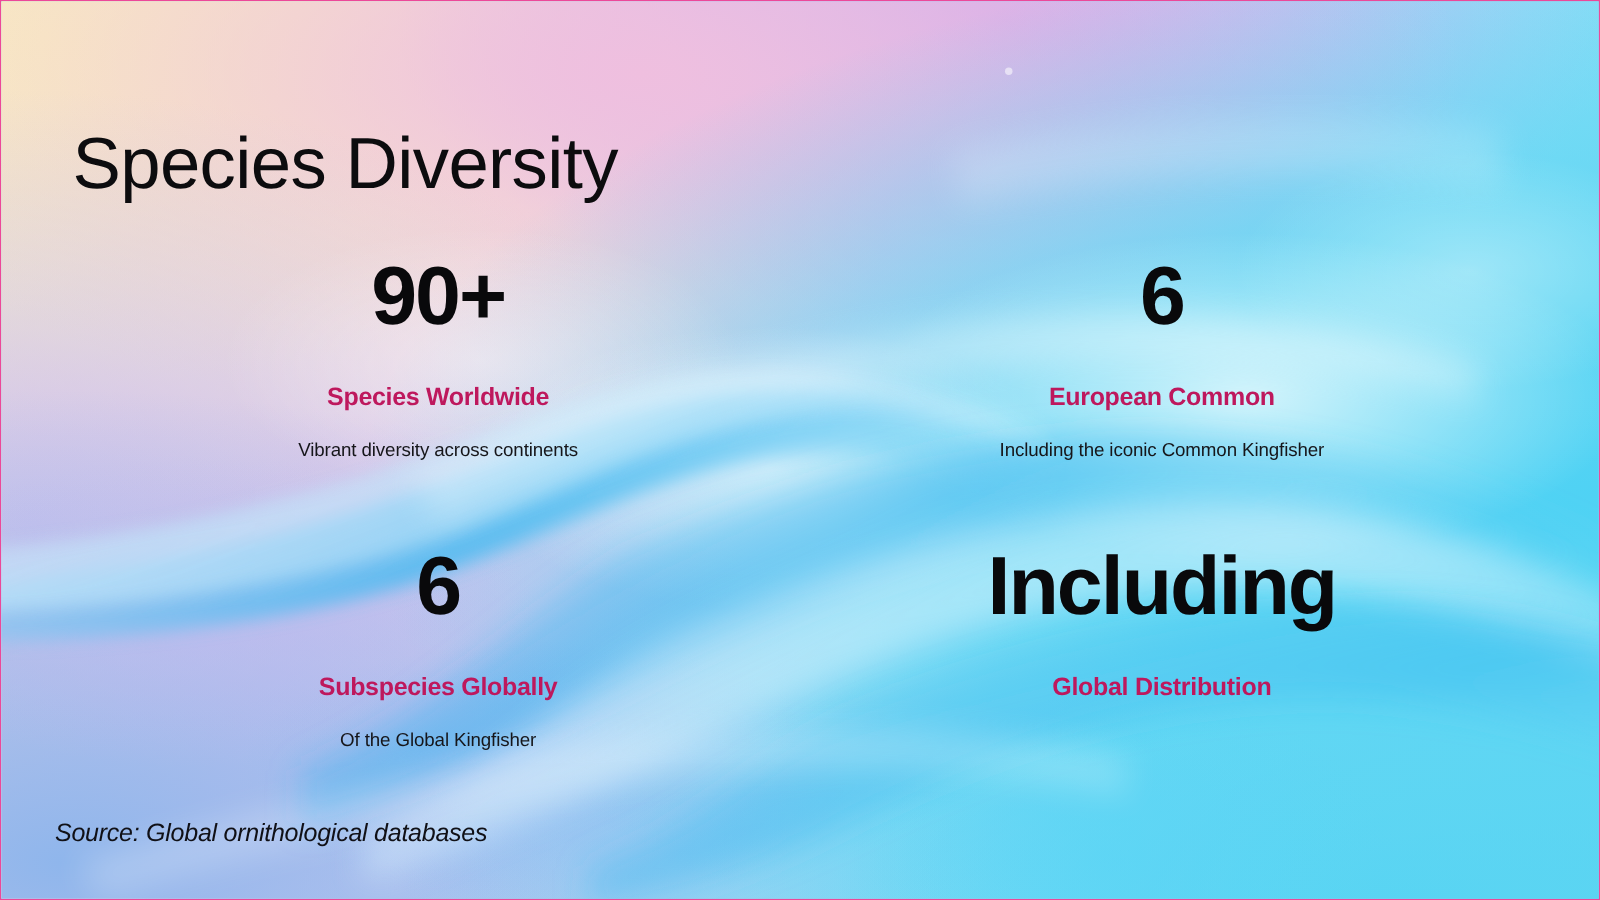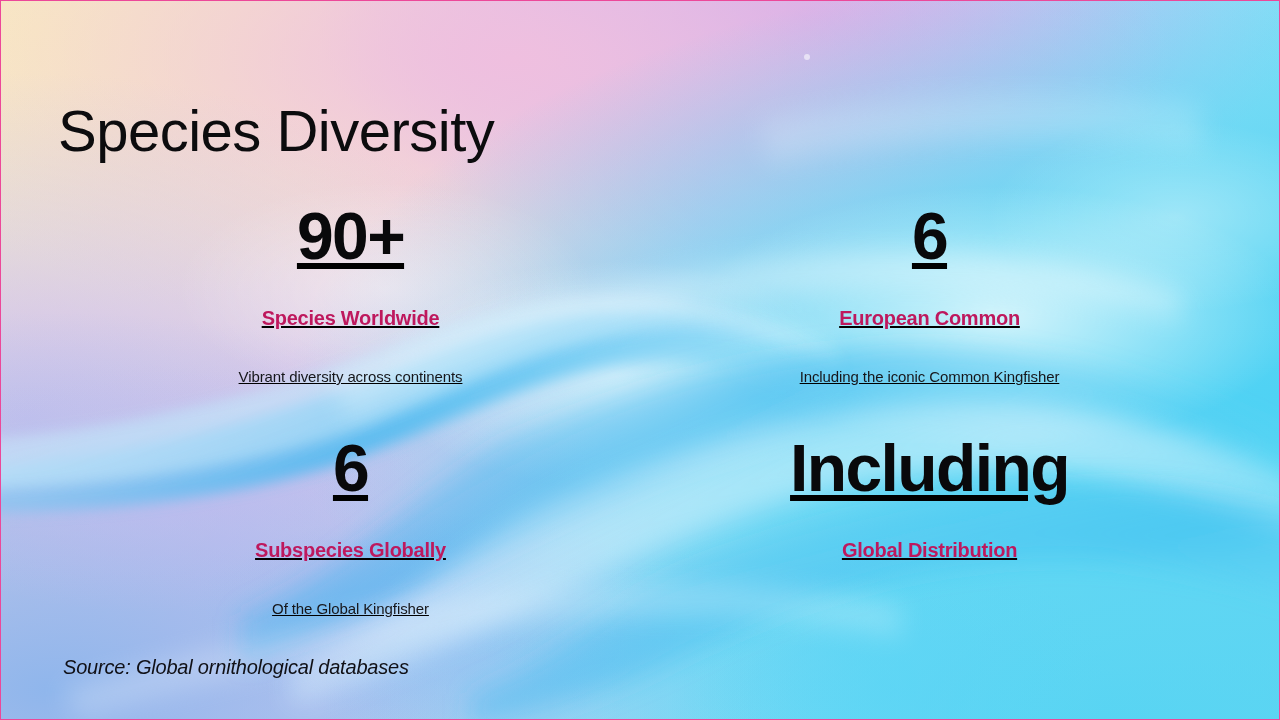--- a/index.html
+++ b/index.html
@@ -89,21 +89,20 @@
     grid-template-rows: 232px 232px;
   }
 
   .stat-cell {
     display: flex;
     flex-direction: column;
     align-items: center;
     justify-content: flex-start;
     text-align: center;
     padding-top: 6px;
-    text-decoration: underline;
   }
 
   .stat-value {
     font-size: 66px;
     font-weight: 700;
     line-height: 1.0;
     color: #09090b;
     letter-spacing: -1.6px;
     margin: 0;
   }
@@ -111,31 +110,31 @@
   .stat-label {
     margin-top: 37px;
     font-size: 20px;
     font-weight: 700;
     color: #be185d;
     letter-spacing: -0.25px;
     line-height: 1.2;
   }
 
   .stat-desc {
-    margin-top: 38px;
+    margin-top: 22px;
     font-size: 15px;
     font-weight: 400;
     color: #16161a;
     letter-spacing: -0.1px;
     line-height: 1.25;
   }
 
   .source-note {
     position: absolute;
-    left: 62px;
+    left: 43px;
     top: 655px;
     font-size: 20px;
     font-style: italic;
     font-weight: 400;
     color: #101016;
     letter-spacing: -0.2px;
     white-space: nowrap;
   }
 </style>
 </head>

